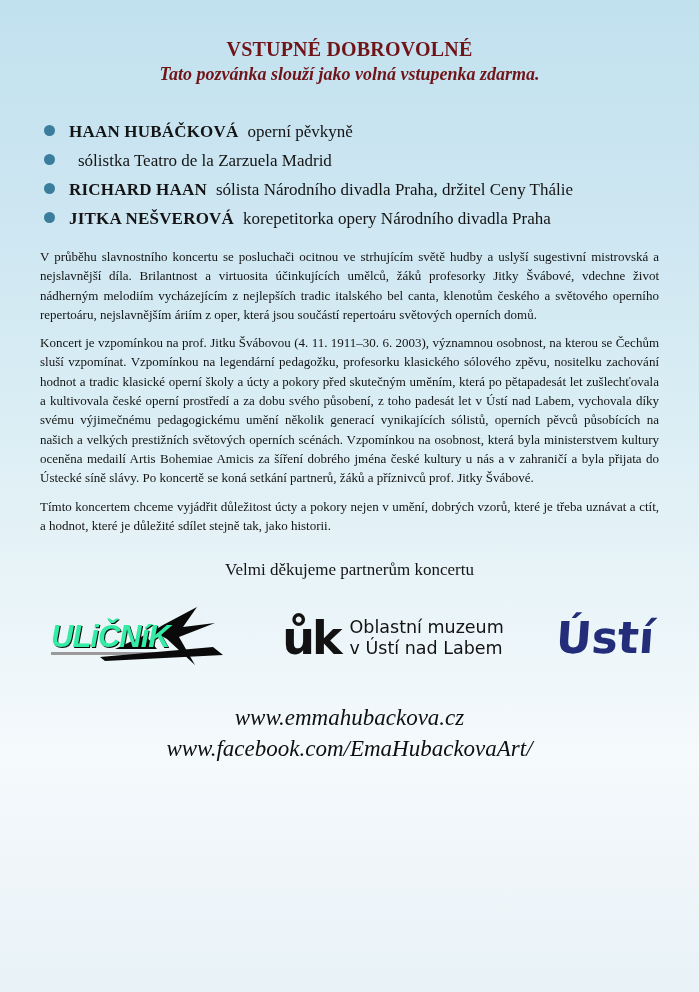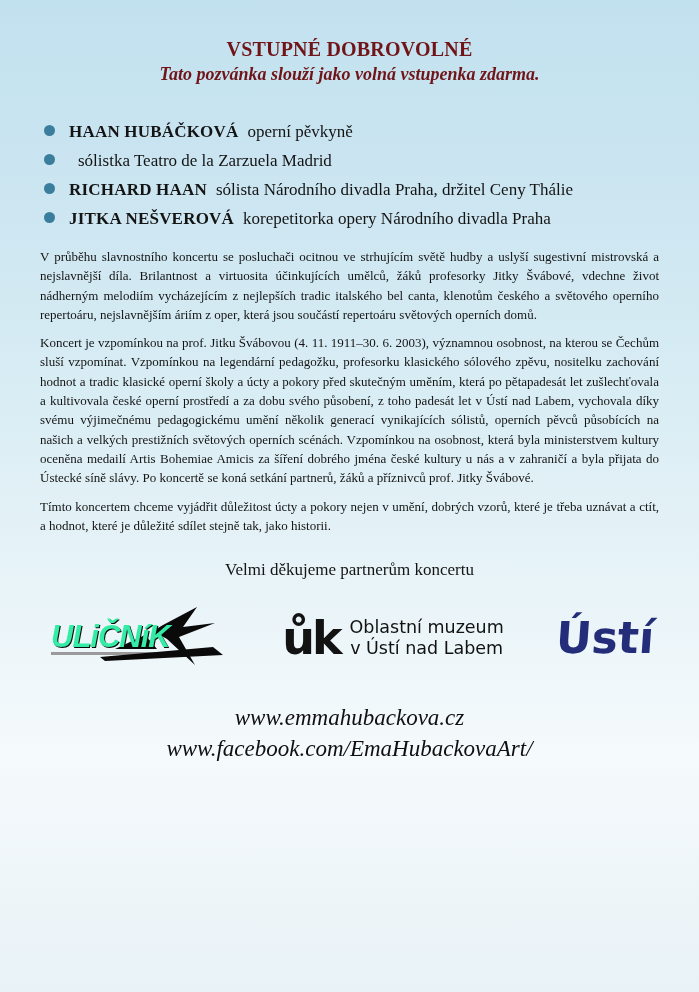--- a/index.html
+++ b/index.html
@@ -34,21 +34,21 @@
     margin:14px 0 0 0;font-size:13px;line-height:19.3px;
     text-align:justify;text-justify:inter-word;
   }
   .body-par + .body-par{margin-top:9px;}
   .patronage{
     margin:10px 0 0 0;font-size:17px;line-height:24px;font-weight:bold;
     text-align:justify;text-justify:inter-word;
   }
   .thanks{margin:24px 0 0 0;text-align:center;font-size:17px;line-height:21px;}
   .partners{
-    margin:18px 5px 0 5px;display:flex;align-items:center;justify-content:space-between;height:80px;text-align:center;
+    margin:18px 5px 0 5px;display:flex;align-items:center;justify-content:space-between;height:80px;
   }
   
   .logo-ulicnik{position:relative;width:185px;height:66px;flex:0 0 auto;}
   .logo-ulicnik svg{position:absolute;left:0;top:0;}
   .ulicnik-text{
     position:absolute;left:6px;top:14px;
     font-family:"Liberation Sans", sans-serif;font-weight:bold;font-style:italic;
     font-size:31px;letter-spacing:-1px;color:var(--ulicnik-green,#35eca6);
     text-shadow:1px 1px 0 #0a0a0a;
   }

